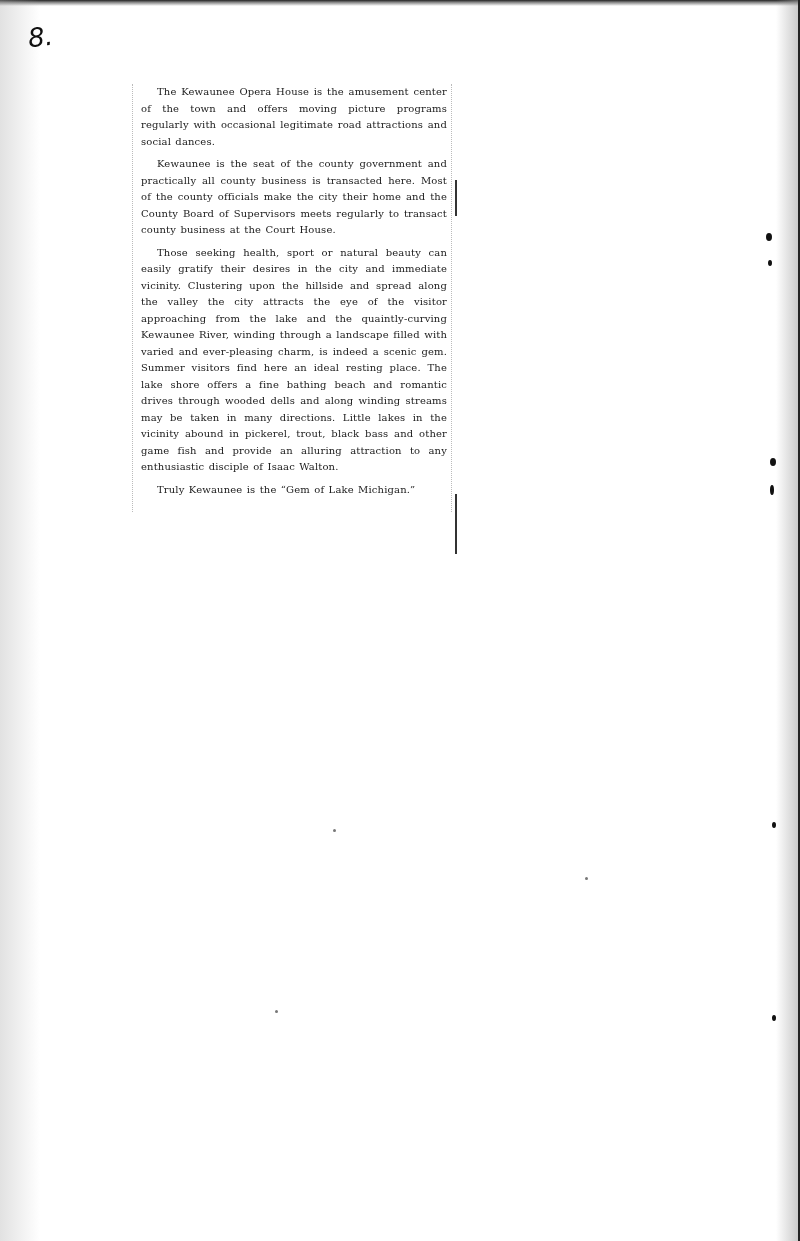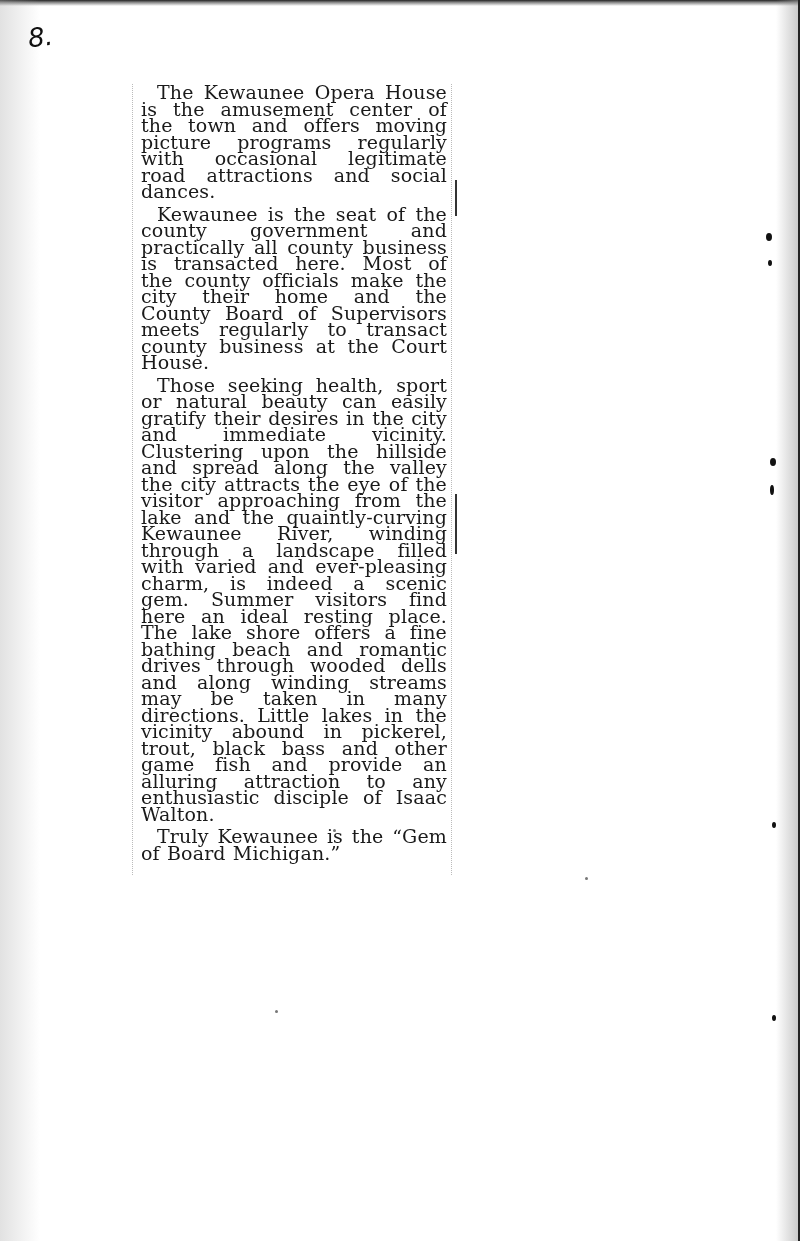--- a/index.html
+++ b/index.html
@@ -31,21 +31,21 @@
   .clipping {
     position: absolute; left: 132px; top: 84px; width: 306px;
     border-left: 1px dotted #bbb; border-right: 1px dotted #bbb;
     padding: 0 4px 8px 8px;
   }
   .col-rule {
     position: absolute; right: -6px; width: 2px; background: #333;
   }
   .para {
     margin: 0 0 6px 0;
-    font-size: 19px; line-height: 16.5px; color: #1a1a1a;
+    font-size: 10px; line-height: 16.5px; color: #1a1a1a;
     text-align: justify; text-indent: 16px;
     letter-spacing: 0.15px; word-spacing: 1px;
   }
   .binding-mark {
     position: absolute; width: 6px; height: 8px; background: #111; border-radius: 50%;
   }
   .speck {
     position: absolute; width: 3px; height: 3px; background: #777; border-radius: 50%;
   }
 </style>
@@ -58,21 +58,21 @@
 <div class="right-edge"></div>
 
 <div class="page-number">8.</div>
 
 <div class="clipping">
   <div class="col-rule" style="top:96px;height:36px;"></div>
   <div class="col-rule" style="top:410px;height:60px;"></div>
   <p class="para">The Kewaunee Opera House is the amusement center of the town and offers moving picture programs regularly with occasional legitimate road attractions and social dances.</p>
   <p class="para">Kewaunee is the seat of the county government and practically all county business is transacted here. Most of the county officials make the city their home and the County Board of Supervisors meets regularly to transact county business at the Court House.</p>
   <p class="para">Those seeking health, sport or natural beauty can easily gratify their desires in the city and immediate vicinity. Clustering upon the hillside and spread along the valley the city attracts the eye of the visitor approaching from the lake and the quaintly-curving Kewaunee River, winding through a landscape filled with varied and ever-pleasing charm, is indeed a scenic gem. Summer visitors find here an ideal resting place. The lake shore offers a fine bathing beach and romantic drives through wooded dells and along winding streams may be taken in many directions. Little lakes in the vicinity abound in pickerel, trout, black bass and other game fish and provide an alluring attraction to any enthusiastic disciple of Isaac Walton.</p>
-  <p class="para">Truly Kewaunee is the “Gem of Board Michigan.”</p>
+  <p class="para">Truly Kewaunee is the “Gem of Lake Michigan.”</p>
 </div>
 
 <div class="binding-mark" style="left:766px;top:233px;"></div>
 <div class="binding-mark" style="left:768px;top:260px;width:4px;height:6px;"></div>
 <div class="binding-mark" style="left:770px;top:458px;"></div>
 <div class="binding-mark" style="left:770px;top:485px;width:4px;height:10px;"></div>
 <div class="binding-mark" style="left:772px;top:822px;width:4px;height:6px;"></div>
 <div class="binding-mark" style="left:772px;top:1015px;width:4px;height:6px;"></div>
 <div class="speck" style="left:275px;top:1010px;"></div>
 <div class="speck" style="left:333px;top:829px;"></div>

